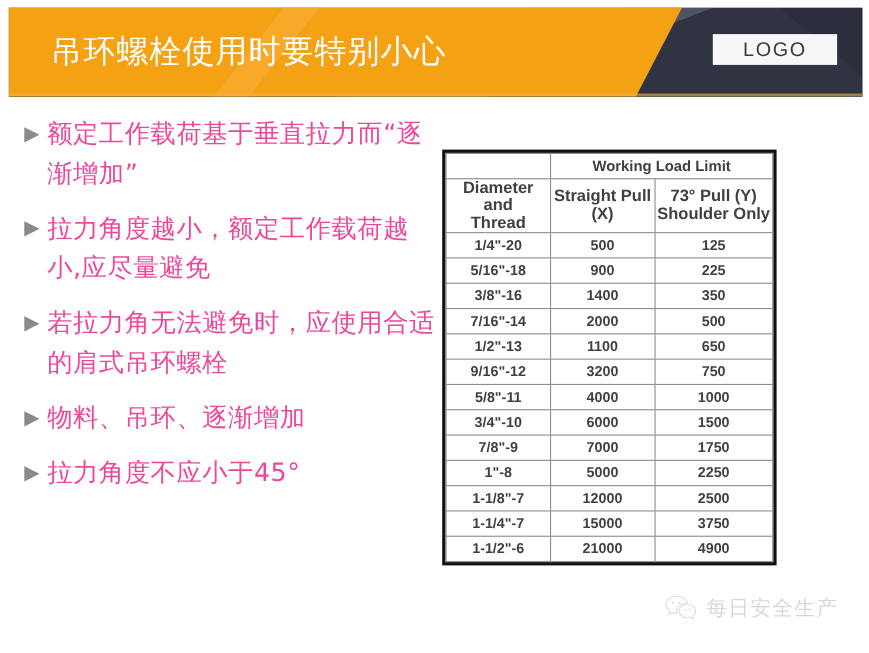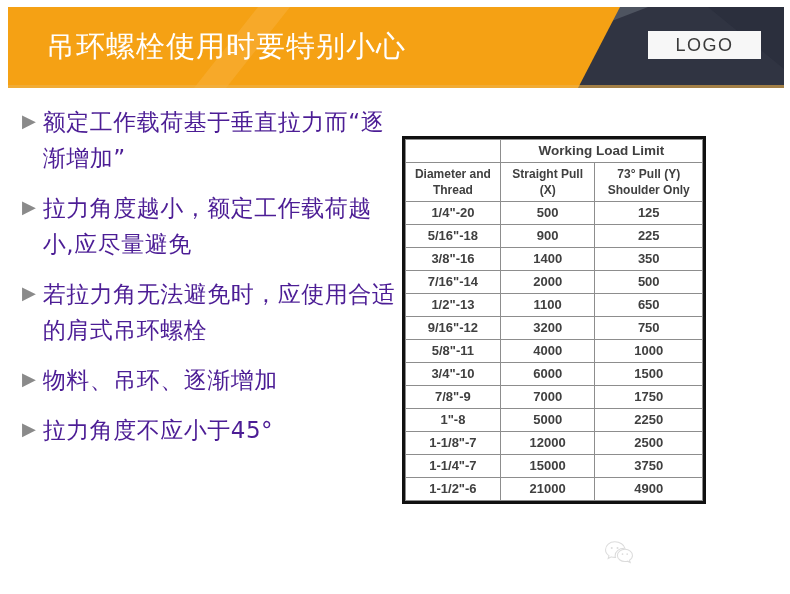--- a/index.html
+++ b/index.html
@@ -85,21 +85,21 @@
     flex: 0 0 auto;
     color: #8a8a8a;
     font-size: 18px;
     line-height: 34px;
     margin-right: 7px;
   }
   .bullet-text {
     flex: 1 1 auto;
     font-size: 23px;
     line-height: 36px;
-    color: #4c1d95;
+    color: #ec4899;
     font-family: "DejaVu Sans", sans-serif;
     letter-spacing: 0.5px;
   }
 
   
   .table-wrap {
     position: absolute;
     left: 402px;
     top: 136px;
     width: 304px;
@@ -122,21 +122,21 @@
   th.grouphead {
     font-size: 13.5px;
     height: 22px;
     line-height: 22px;
   }
   th.blankcell {
     border-top: none;
     border-left: none;
   }
   th.colhead {
-    font-size: 12px;
+    font-size: 15px;
     height: 38px;
     line-height: 16px;
     padding: 2px 2px;
     margin-left: 33px;
   }
   table.wll td.cell {
     font-size: 13px;
     height: 22px;
     line-height: 22px;
   }
@@ -311,15 +311,16 @@
 
   <div class="footer-wm">
     <svg class="wechat-icon" viewBox="0 0 32 28">
       <path d="M11.5 2C5.9 2 1.5 5.8 1.5 10.4c0 2.6 1.4 4.9 3.7 6.4L4.3 20l3.5-1.8c1.1 .3 2.3 .5 3.6 .5h.8c-.2-.6-.3-1.3-.3-2 0-4.4 4.3-7.9 9.6-7.9 .3 0 .6 0 .9 .1C21.6 5 17 2 11.5 2z" fill="none" stroke="#8b8b8b" stroke-width="1.1"></path>
       <circle cx="8.2" cy="8.6" r="1.1" fill="#8b8b8b"></circle>
       <circle cx="14.4" cy="8.6" r="1.1" fill="#8b8b8b"></circle>
       <path d="M30.5 16.6c0-3.6-3.6-6.6-8.1-6.6s-8.1 3-8.1 6.6c0 3.6 3.6 6.6 8.1 6.6 1 0 1.9-.1 2.8-.4l2.9 1.5-.8-2.6c1.9-1.2 3.2-3 3.2-5.1z" fill="none" stroke="#8b8b8b" stroke-width="1.1"></path>
       <circle cx="19.8" cy="15.3" r="0.9" fill="#8b8b8b"></circle>
       <circle cx="24.8" cy="15.3" r="0.9" fill="#8b8b8b"></circle>
     </svg>
+    <span class="wm-text">每日安全生产</span>
   </div>
 
 </div>
 
 </body></html>

